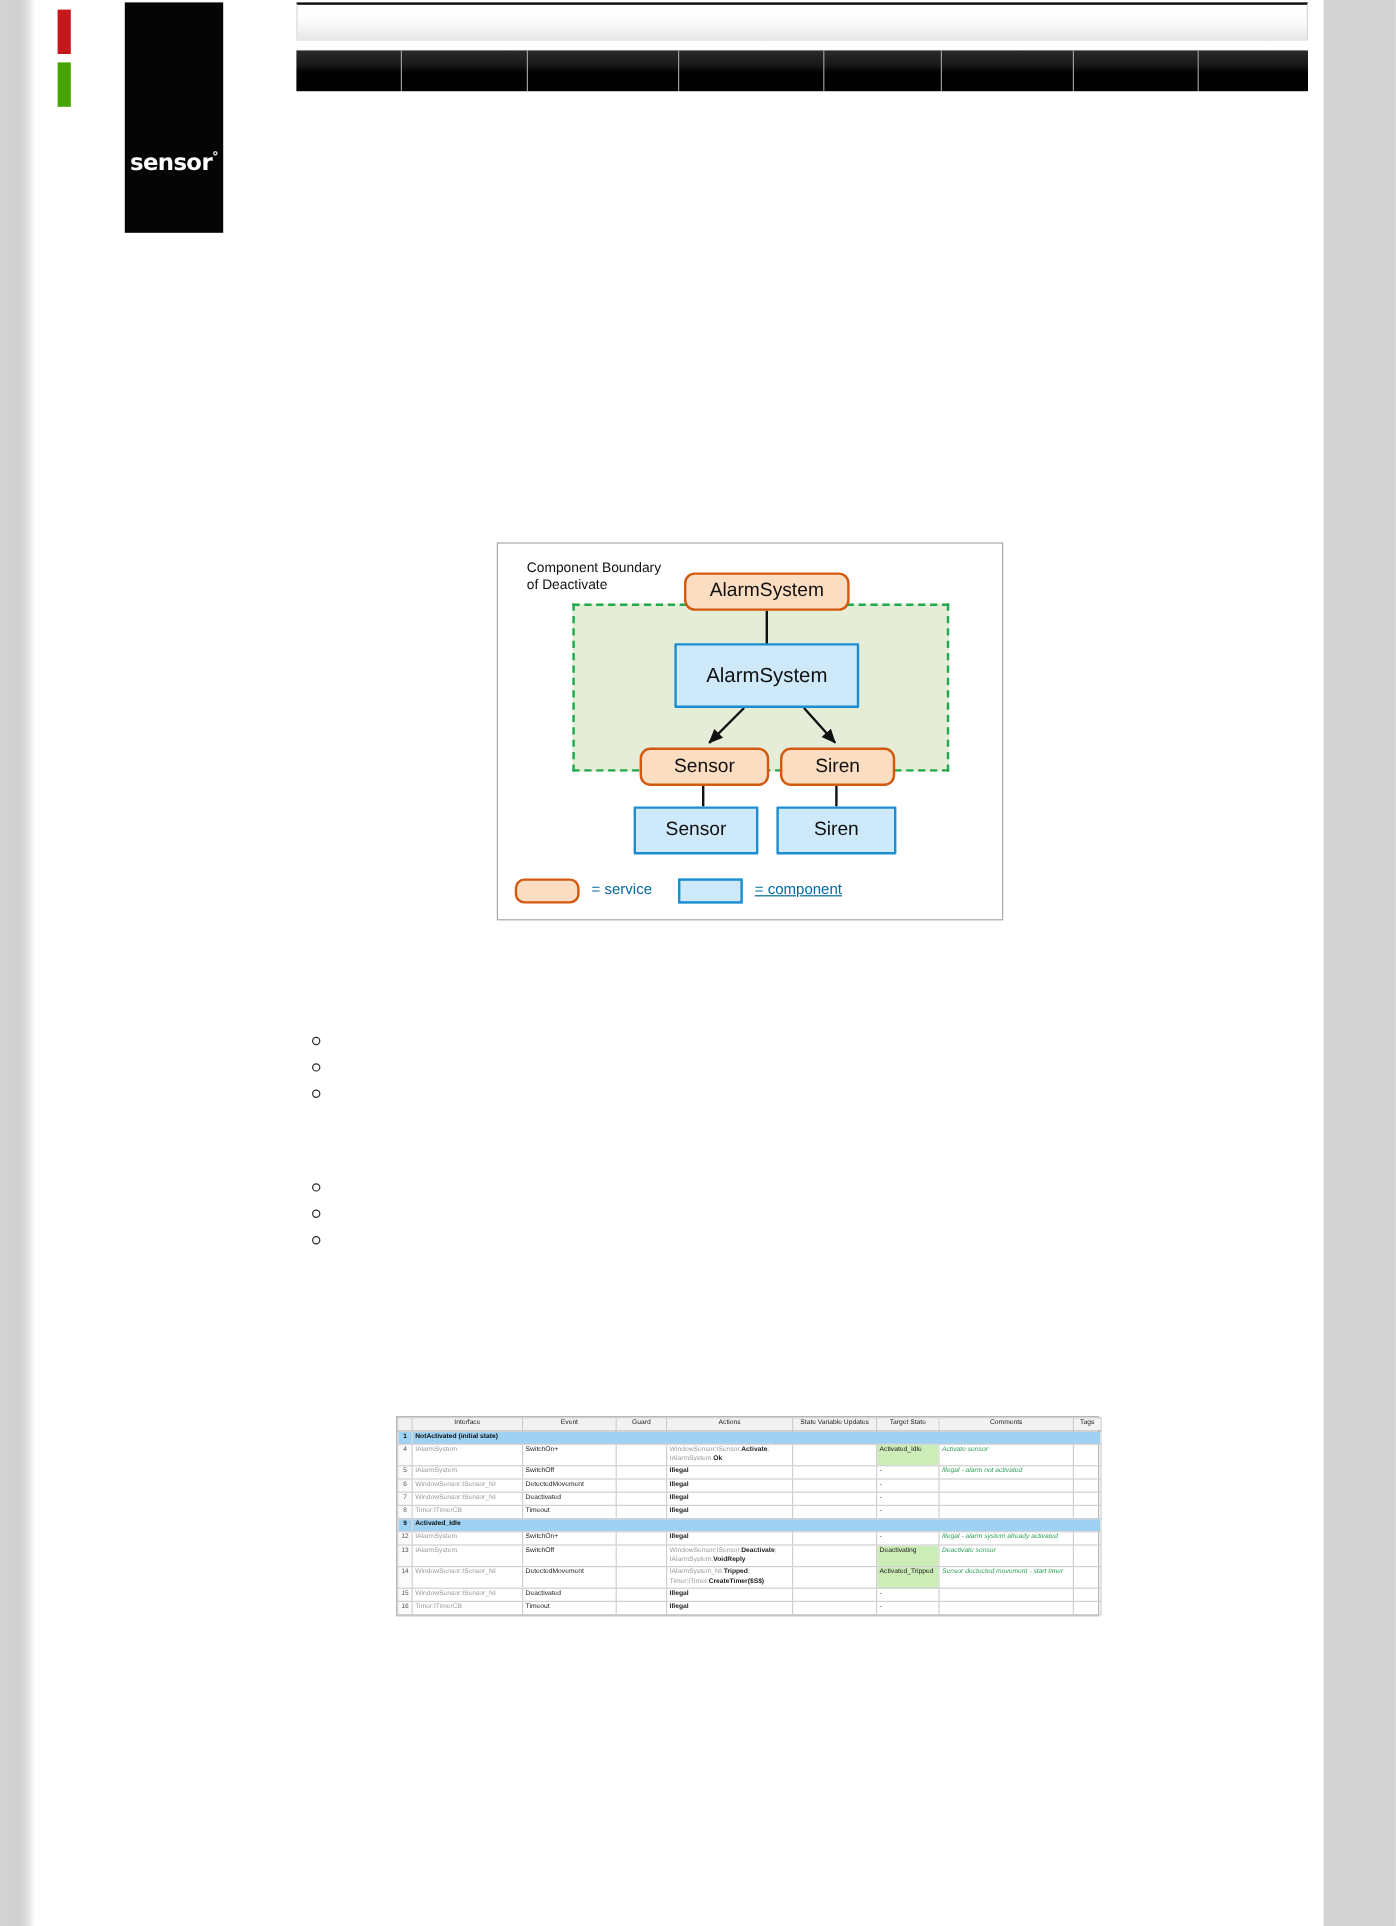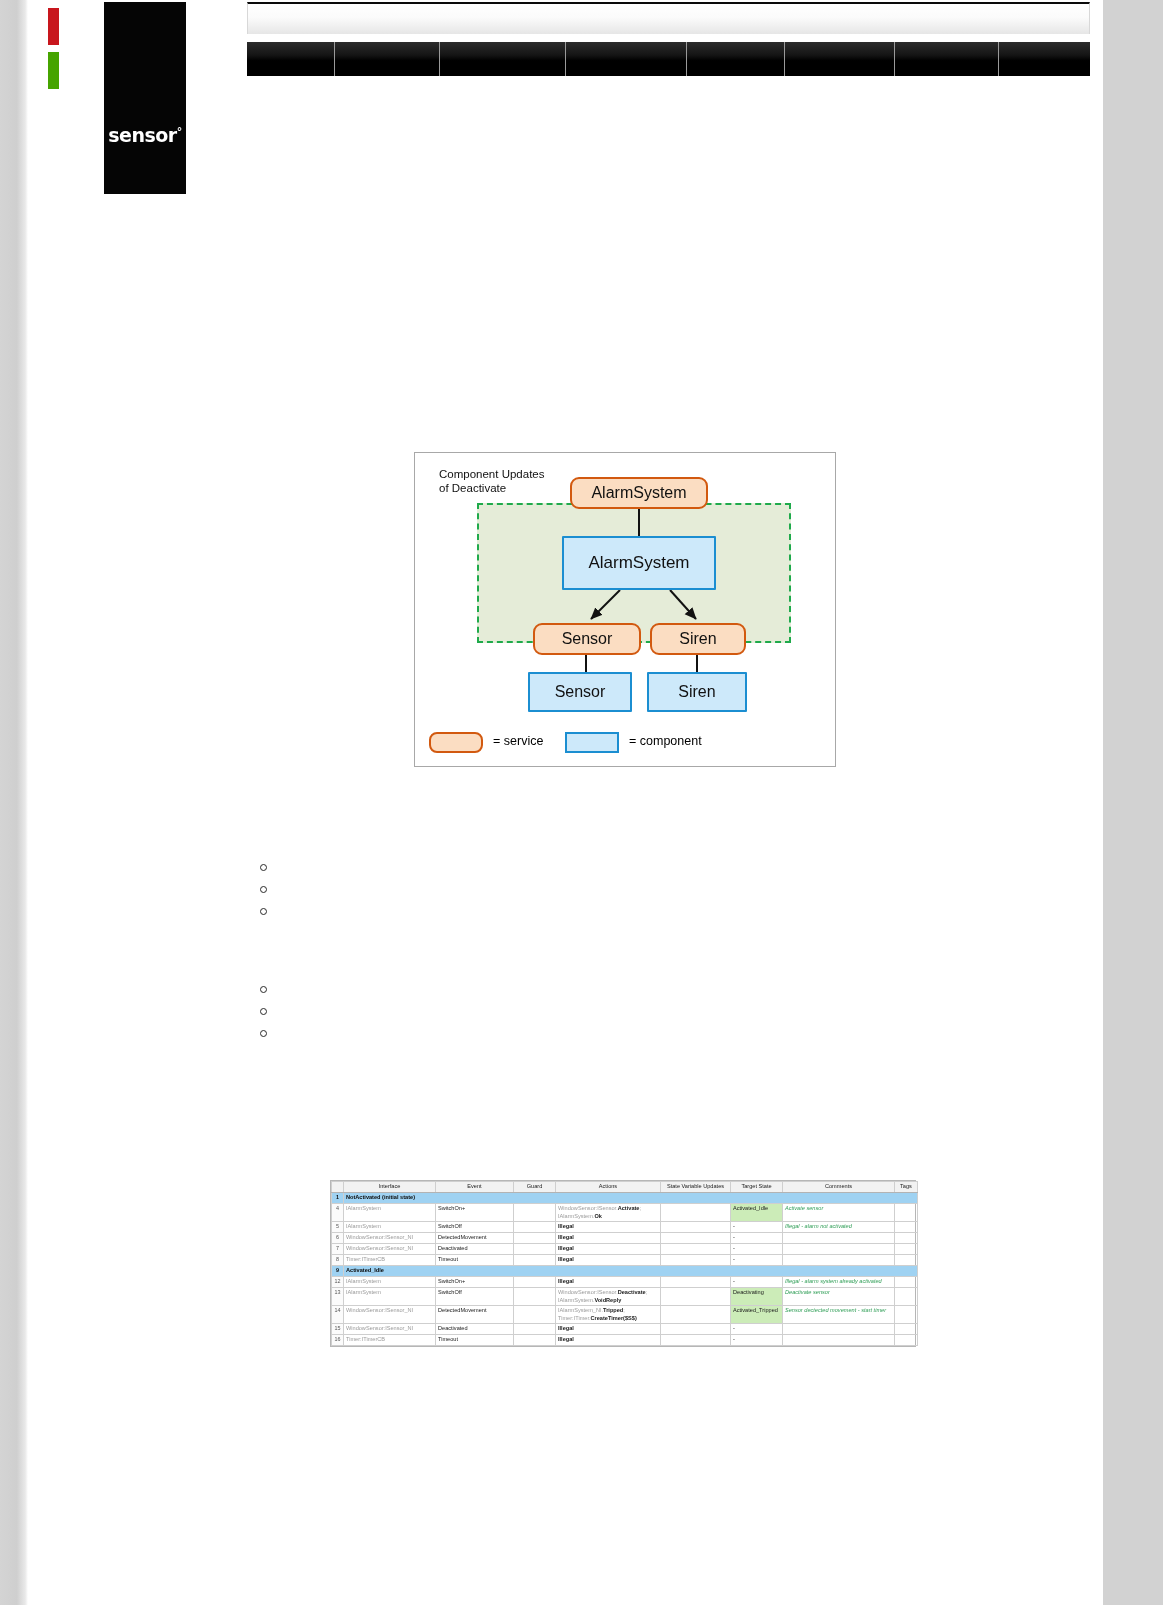--- a/index.html
+++ b/index.html
@@ -98,23 +98,23 @@
   .n-siren-svc{ left:235px; top:170px; width:96px; height:32px; }
   .n-sensor-cmp{ left:113px; top:219px; width:104px; height:40px; font-size:16px; }
   .n-siren-cmp{ left:232px; top:219px; width:100px; height:40px; font-size:16px; }
 
   .legend{ position:absolute; left:14px; top:277px; width:400px; height:26px; }
   .legend-sw{
     position:absolute; width:54px; height:21px; top:2px;
   }
   .lg1{ left:0px; background:#fbddc2; border:2px solid #d2590f; border-radius:8px; }
   .lg2{ left:136px; background:#cde9fa; border:2px solid #1b8ed1; }
-  .legend-lab{ position:absolute; top:4px; font-size:12.5px; color:#000000; }
+  .legend-lab{ position:absolute; top:4px; font-size:12.5px; color:#0369a1; }
   .ll1{ left:64px; }
-  .ll2{ left:200px; }
+  .ll2{ left:200px;text-decoration:underline; }
 
   .conn{ position:absolute; background:#111; }
 
   
   .bullets{ position:absolute; left:232px; }
   .bullet-row{ height:22px; position:relative; }
   .bullet-dot{
     position:absolute; left:0; top:6px; width:7px; height:7px;
     border:1.6px solid #2a2a2a; border-radius:50%; background:#fff;
   }
@@ -187,21 +187,21 @@
       <div class="nav-cell" style="width: 121px;"></div>
       <div class="nav-cell" style="width: 98px;"></div>
       <div class="nav-cell" style="width: 110px;"></div>
       <div class="nav-cell" style="width: 104px;"></div>
       <div class="nav-cell" style="width: 91px;"></div>
     </div>
 
   <div class="diagram">
 
     <div class="diagram-caption">
-      <div>Component Updates</div>
+      <div>Component Boundary</div>
       <div>of Deactivate</div>
     </div>
 
     <div class="boundary"></div>
 
     <div class="conn" style="left:223px; top:56px; width:2px; height:28px;"></div>
     <div class="conn" style="left:165px; top:259px; width:2px; height:0px;"></div>
     <div class="conn" style="left:170px; top:202px; width:2px; height:17px;"></div>
     <div class="conn" style="left:281px; top:202px; width:2px; height:17px;"></div>
 

